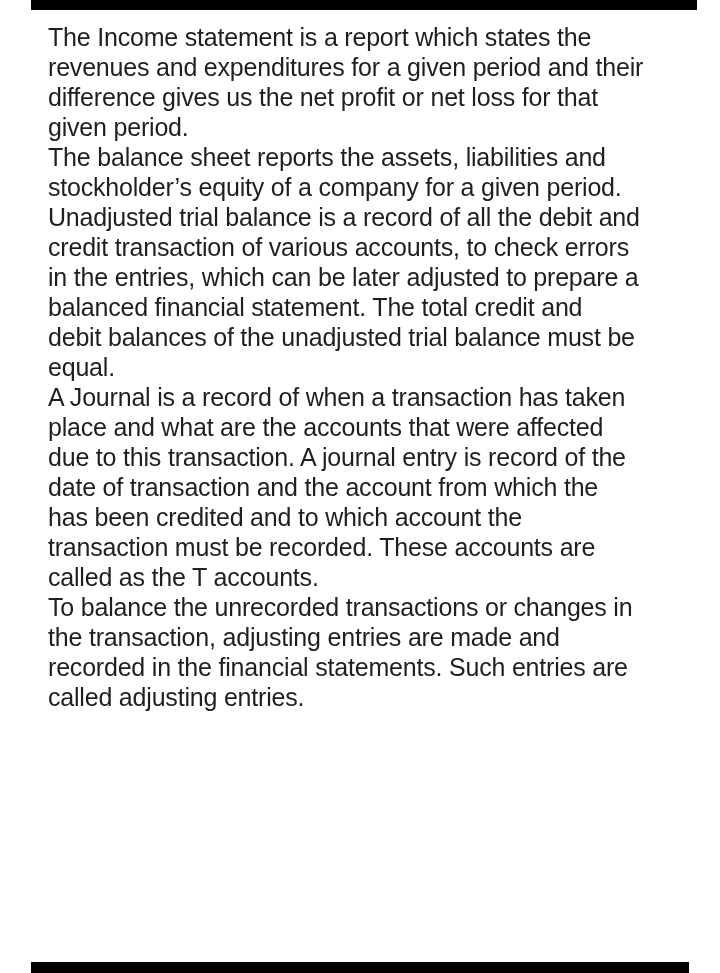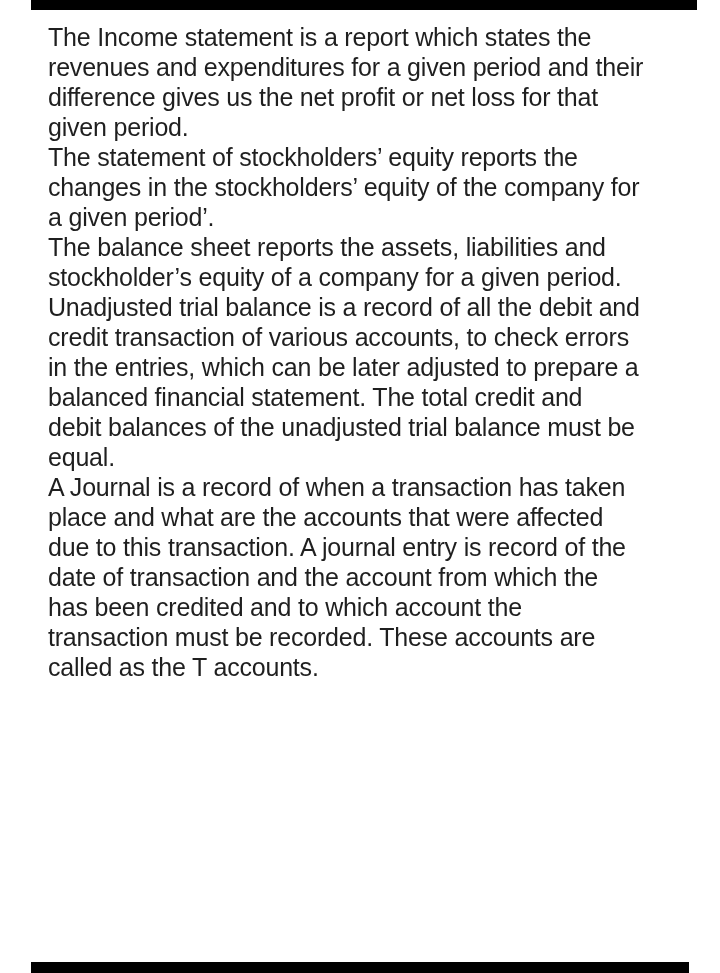--- a/index.html
+++ b/index.html
@@ -49,33 +49,34 @@
 </head>
 <body style="background: rgb(255, 255, 255);">
 
 <div class="bar bar-top" style="background: rgb(0, 0, 0);"></div>
 
 <div class="doc" style="color: rgb(31, 31, 31);">
     <p>The Income statement is a report which states the
 revenues and expenditures for a given period and their
 difference gives us the net profit or net loss for that
 given period.</p>
-    <p>The statement of stockholders’ equity reports the
-changes in the stockholders’ equity of the company for
-a given period’.</p>
     <p>The balance sheet reports the assets, liabilities and
 stockholder’s equity of a company for a given period.</p>
     <p>Unadjusted trial balance is a record of all the debit and
 credit transaction of various accounts, to check errors
 in the entries, which can be later adjusted to prepare a
 balanced financial statement. The total credit and
 debit balances of the unadjusted trial balance must be
 equal.</p>
     <p>A Journal is a record of when a transaction has taken
 place and what are the accounts that were affected
 due to this transaction. A journal entry is record of the
 date of transaction and the account from which the
 has been credited and to which account the
 transaction must be recorded. These accounts are
 called as the T accounts.</p>
+    <p>To balance the unrecorded transactions or changes in
+the transaction, adjusting entries are made and
+recorded in the financial statements. Such entries are
+called adjusting entries.</p>
   </div>
 
 <div class="bar bar-bottom" style="background: rgb(0, 0, 0);"></div>
 
 </body></html>

